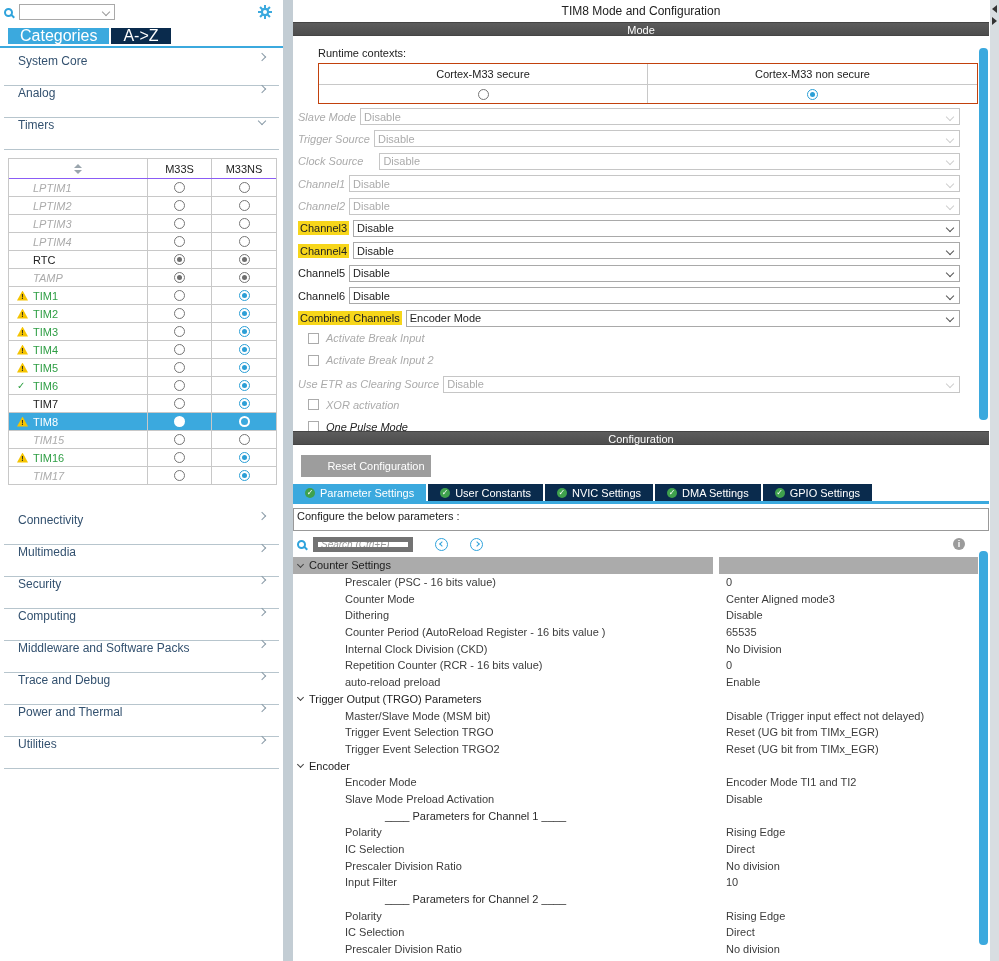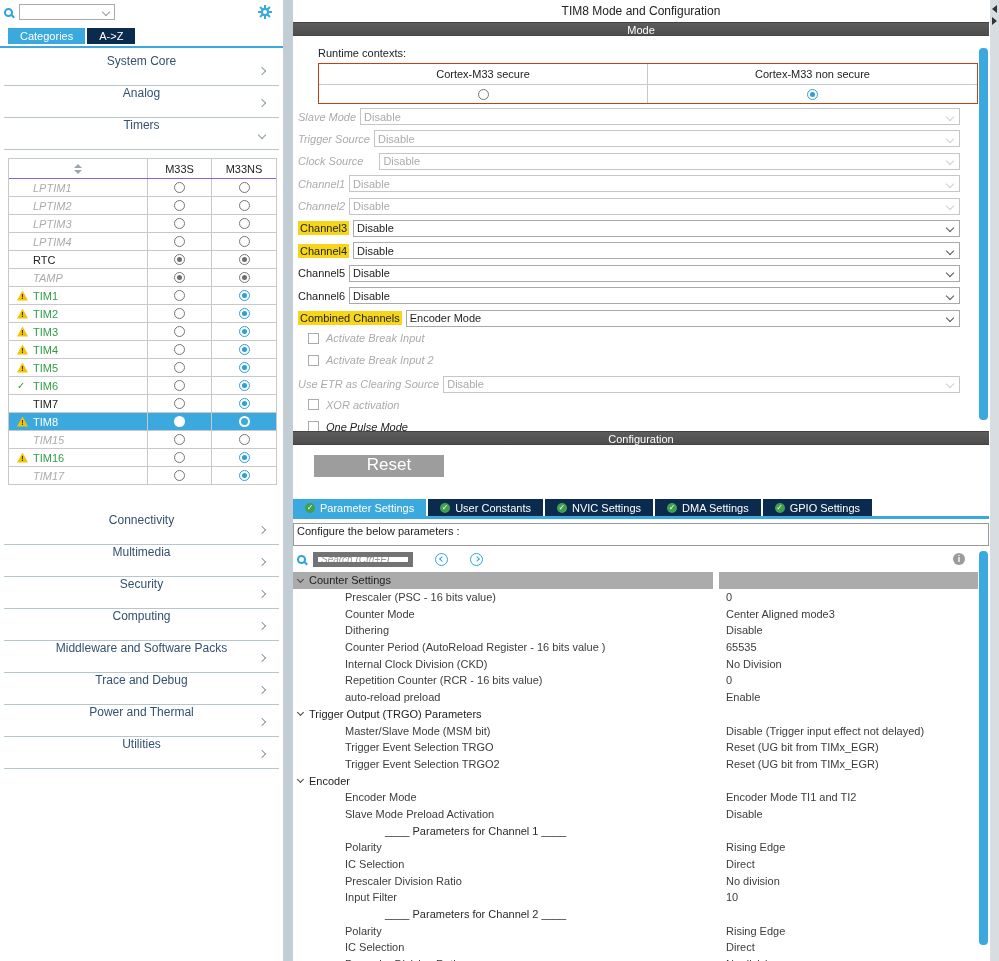--- a/index.html
+++ b/index.html
@@ -14,27 +14,27 @@
   .lens::after { content:""; position:absolute; width:5px; height:2px; background:#2FA3DC;
     right:-4px; bottom:-2px; transform:rotate(45deg); }
   .sb-combo { width:96px; height:16px; border:1px solid #A9A9A9; margin-left:6px; position:relative; background:#fff; }
   .sb-combo .chev { position:absolute; right:5px; top:4px; }
   .gear { margin-left:auto; margin-right:6px; line-height:0; }
   .chev { display:inline-block; width:6px; height:6px; border-right:1.4px solid #8A9BA8; border-bottom:1.4px solid #8A9BA8; }
   .chev-right { transform:rotate(-45deg); }
   .chev-down  { transform:rotate(45deg); }
   .chev-gray { border-color:#9a9a9a; }
   .sb-tabs { display:flex; margin:6px 0 0 8px; height:16px; }
-  .sb-tab { height:16px; padding:0 12px; color:#fff; font-size:11px; line-height:16px; margin-right:2px; }
+  .sb-tab { height:16px; padding:0 12px; color:#fff; font-size:16px; line-height:16px; margin-right:2px; }
   .sb-tab.active { background:#3BA9DE; }
   .sb-tab.inactive { background:#0A2B4D; }
   .sb-underline { height:2px; background:#3BA9DE; margin-top:2px; }
   .sb-list { padding-top:6px; }
-  .sb-item { height:32px; display:flex; align-items:center; border-bottom:1px solid #B7C5CD;
-    margin:0 4px; padding:0 14px; cursor:pointer;flex-direction:column; }
+  .sb-item { height:32px; display:flex; align-items:flex-start; border-bottom:1px solid #B7C5CD;
+    margin:0 4px; padding:0 14px; cursor:pointer; }
   .sb-item-label { color:#33516F; font-size:12px; }
   .sb-item .chev { margin-left:auto; }
 
   
   .t-table { margin:8px 0 0 8px; width:269px; border:1px solid #C8C8C8; border-bottom:none; }
   .t-hrow, .t-row { display:flex; }
   .t-hrow { height:20px; border-bottom:1px solid #8b5cf6; }
   .t-row { height:18px; border-bottom:1px solid #C8C8C8; }
   .t-name { width:139px; display:flex; align-items:center; padding-left:8px; border-right:1px solid #C8C8C8; }
   .t-cell { width:64px; display:flex; align-items:center; justify-content:center; border-right:1px solid #C8C8C8; }
@@ -104,22 +104,22 @@
   .f-sel .chev { border-color:#555; }
   .f-sel.dis { border-color:#C6C6C6; }
   .f-sel.dis .f-val { color:#ABABAB; }
   .f-sel.dis .chev { border-color:#CFCFCF; }
   .f-chk-row { height:13px; margin:0 0 9px 10px; }
   .chk { width:11px; height:11px; border:1.5px solid #ABABAB; background:#fff; margin-right:7px; flex:none; }
   .chk-lab { color:#222;font-style:italic; }
   .chk-lab.dis { color:#ABABAB; font-style:italic; }
 
   
-  .reset-btn { margin:10px 0 0 21px; width:130px; height:22px; background:#9D9D9D; color:#fff;
-    border:none; font-size:17px; font-family:inherit; cursor:pointer;padding-left:20px; }
+  .reset-btn { margin:10px 0 0 8px; width:130px; height:22px; background:#9D9D9D; color:#fff;
+    border:none; font-size:11px; font-family:inherit; cursor:pointer;padding-left:20px; }
   .cfg-tabs { display:flex; margin-top:7px; height:17px; }
   .cfg-tab { height:17px; display:flex; align-items:center; gap:5px; padding:0 12px; margin-right:2px;
     color:#fff; cursor:pointer; }
   .cfg-tab.active { background:#3BA9DE; }
   .cfg-tab.inactive { background:#0A2B4D; }
   .tab-ok { width:10px; height:10px; border-radius:50%; background:#3FA14D; color:#fff;
     font-size:8px; line-height:10px; text-align:center; flex:none; }
   .cfg-underline { height:3px; background:#3BA9DE; }
   .banner { margin-top:4px; height:23px; line-height:14px; border:1px solid #999; padding-left:3px; color:#222; }
   .search-row { margin-top:5px; height:16px; display:flex; align-items:center; padding-left:4px; position:relative; }

